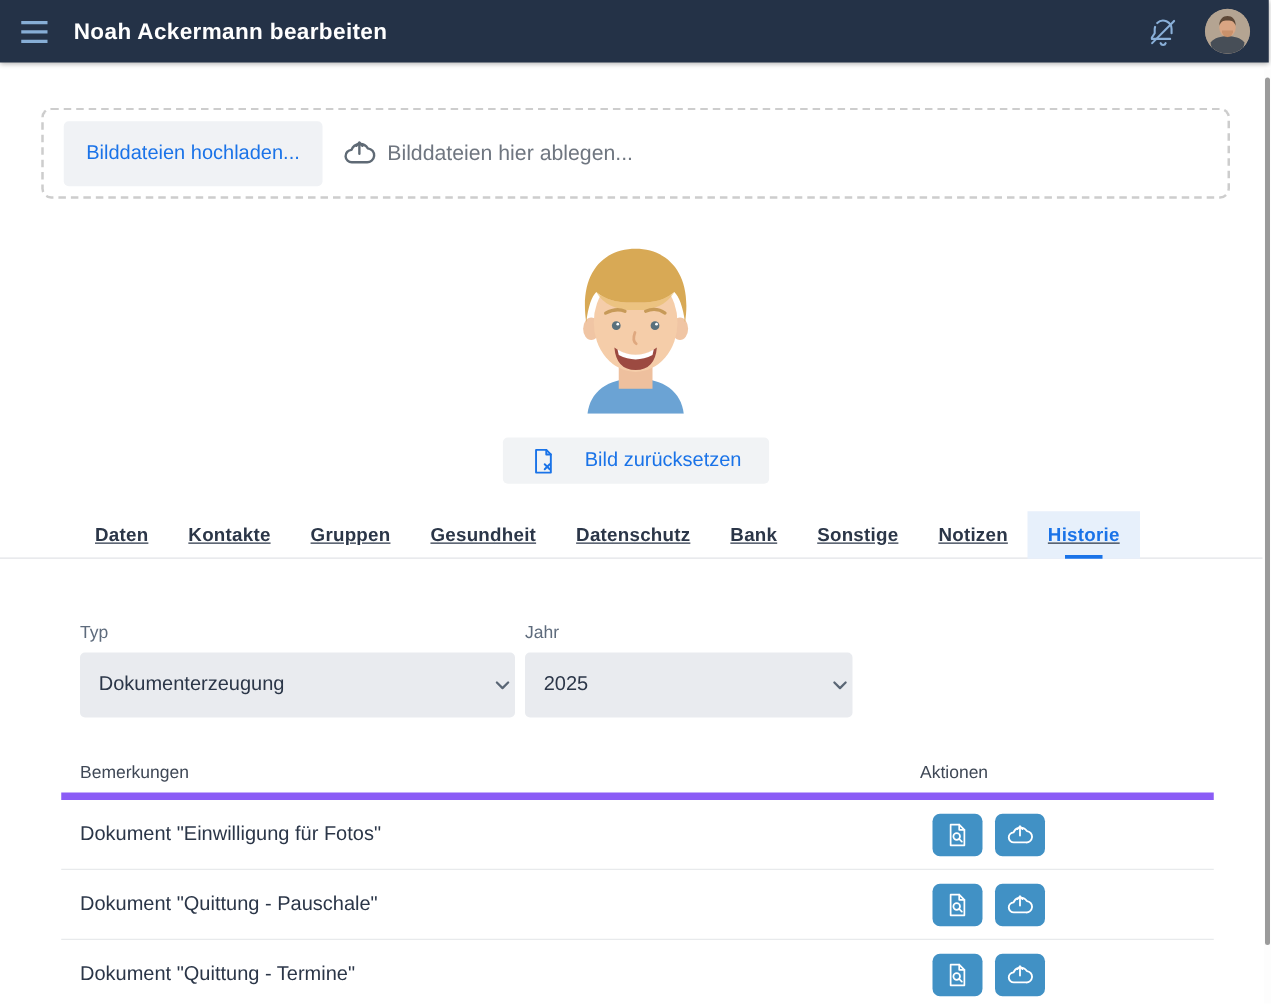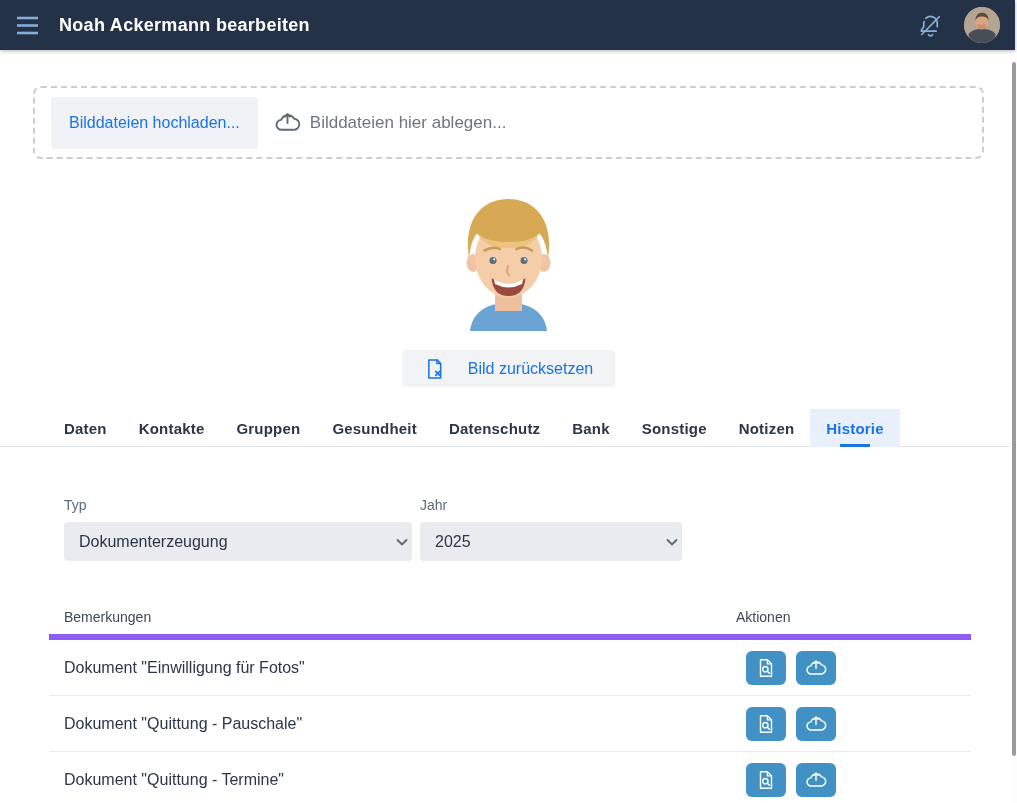--- a/index.html
+++ b/index.html
@@ -39,37 +39,37 @@
   
   .child-photo { position:absolute; left:444px; top:178px; width:129px; height:153px; }
   .reset-btn {
     position:absolute; top:350px; left:50%; transform:translateX(-50%);
     height:37px; display:flex; align-items:center; gap:24px; padding:0 22px;
     background:#f1f3f5; border:none; border-radius:4px;
     color:#1a73e8; font-size:16px; font-family:inherit; cursor:pointer; white-space:nowrap;
   }
 
   
-  .tabs { position:absolute; left:48px; top:409px; height:38px; display:flex; z-index:2; }
+  .tabs { position:absolute; left:60px; top:409px; height:38px; display:flex; z-index:2;text-decoration:underline; }
   .tab {
     padding:0 16px; display:flex; align-items:center; font-size:15px; font-weight:700;
     color:#2b3648; cursor:pointer; position:relative; letter-spacing:.2px; white-space:nowrap;
   }
   .tab.active { color:#1a73e8; background:#e7f0fb; }
   .tab.active::after {
     content:""; position:absolute; left:50%; transform:translateX(-50%);
     bottom:0; width:30px; height:3px; background:#1a73e8;
   }
   .tabs-divider { position:absolute; left:0; top:446px; width:1010px; height:1px; background:#e2e4e7; }
 
   
   .filters { position:absolute; left:64px; top:497px; display:flex; gap:8px; }
   .filter-label { font-size:14px; color:#5e6b7c; display:block; margin-bottom:9px; }
   .select {
-    height:39px; background:#e9ebef; border-radius:4px;
+    height:52px; background:#e9ebef; border-radius:4px;
     display:flex; align-items:center; justify-content:space-between;
     padding:0 0 0 15px; font-size:16px; color:#2b3648; cursor:pointer;
   }
   .select.type { width:348px; }
   .select.year { width:262px; }
   .select svg { color:#5a6675; flex:0 0 auto; }
 
   
   .history-table { position:absolute; left:49px; top:600px; width:922px; }
   .thead {

